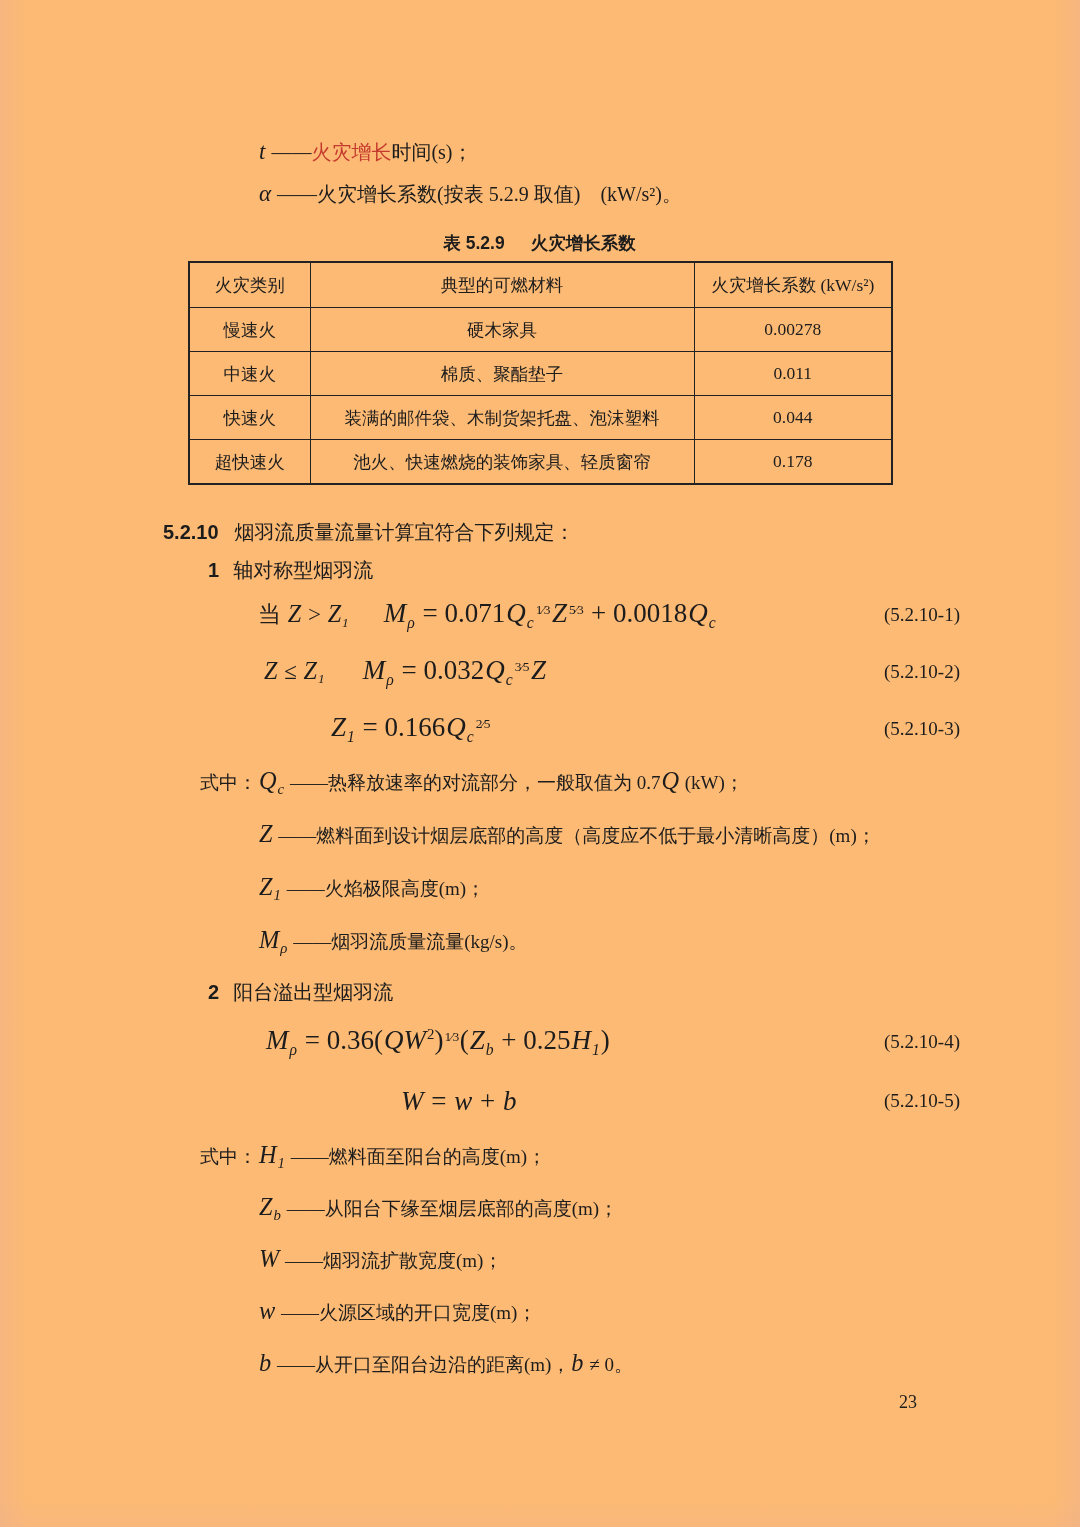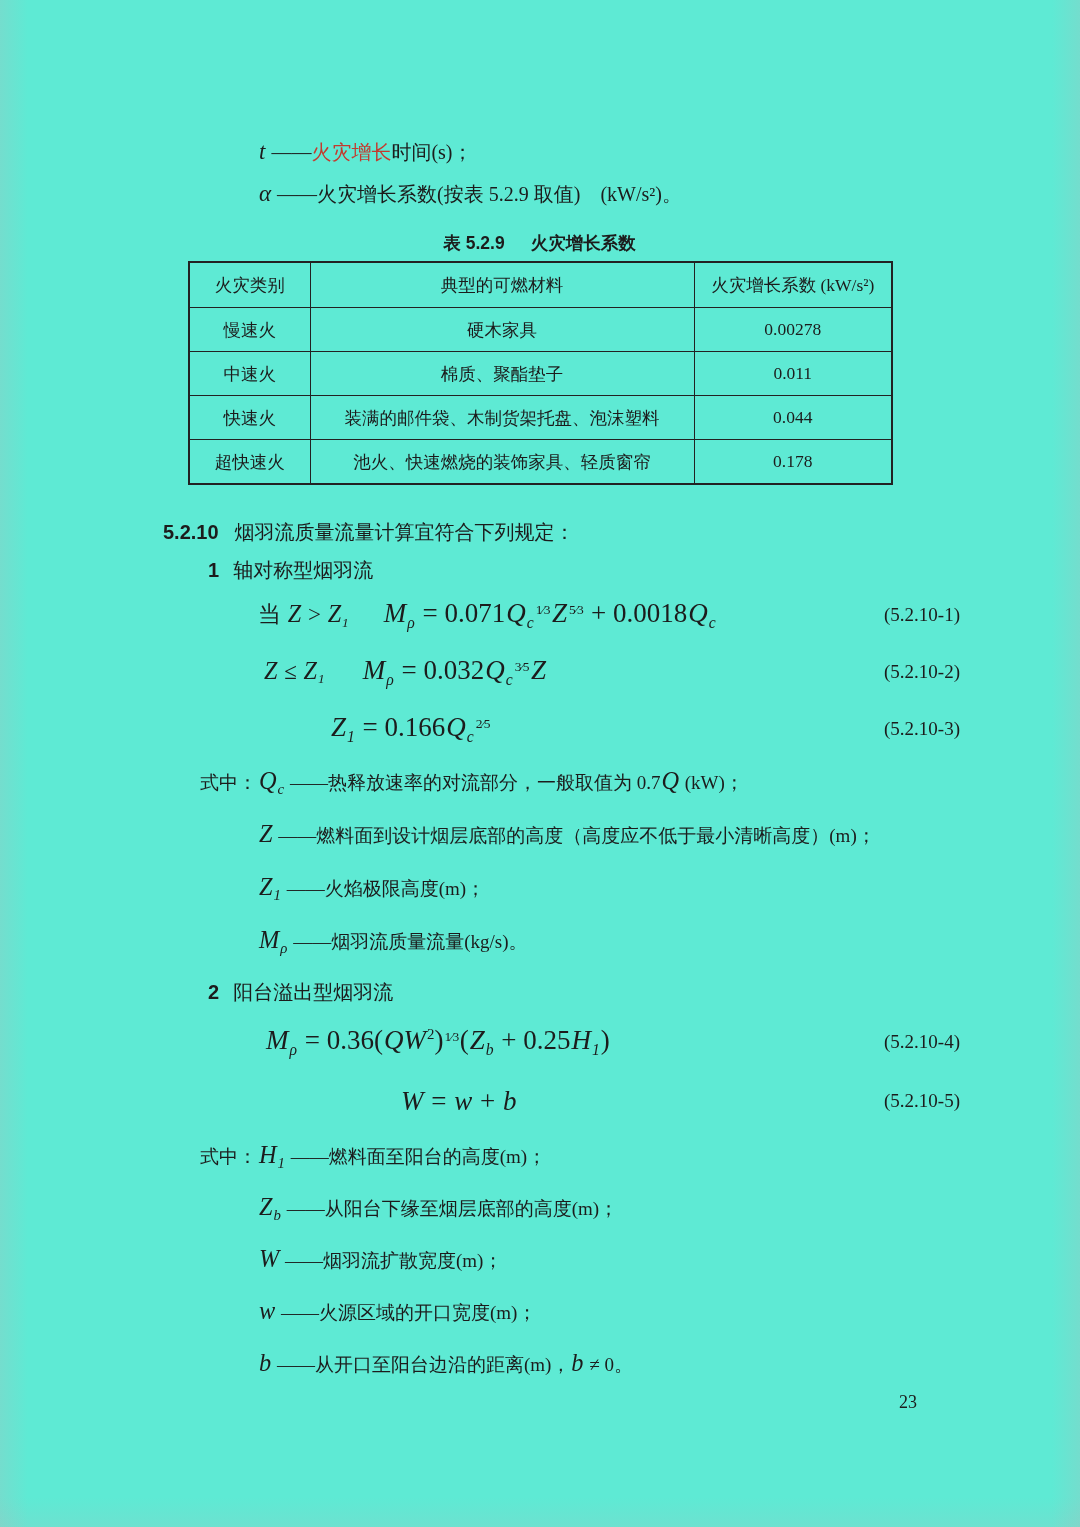--- a/index.html
+++ b/index.html
@@ -1,20 +1,20 @@
 <!DOCTYPE html>
 <html><head>
 <meta charset="utf-8">
 <style>
   html,body{margin:0;padding:0;background:#d8d8d8;}
   .page{
     position:relative;
     width:1080px;height:1527px;
     margin:0 auto;
-    background:#5eead4;
+    background:#fdba74;
     box-sizing:border-box;
     padding:138px 120px 0 160px;
     font-family:"Liberation Serif","DejaVu Serif",serif;
     color:#1c1c1c;
     overflow:hidden;
   }
   
   .page::before{
     content:"";position:absolute;inset:0;pointer-events:none;
     background:

